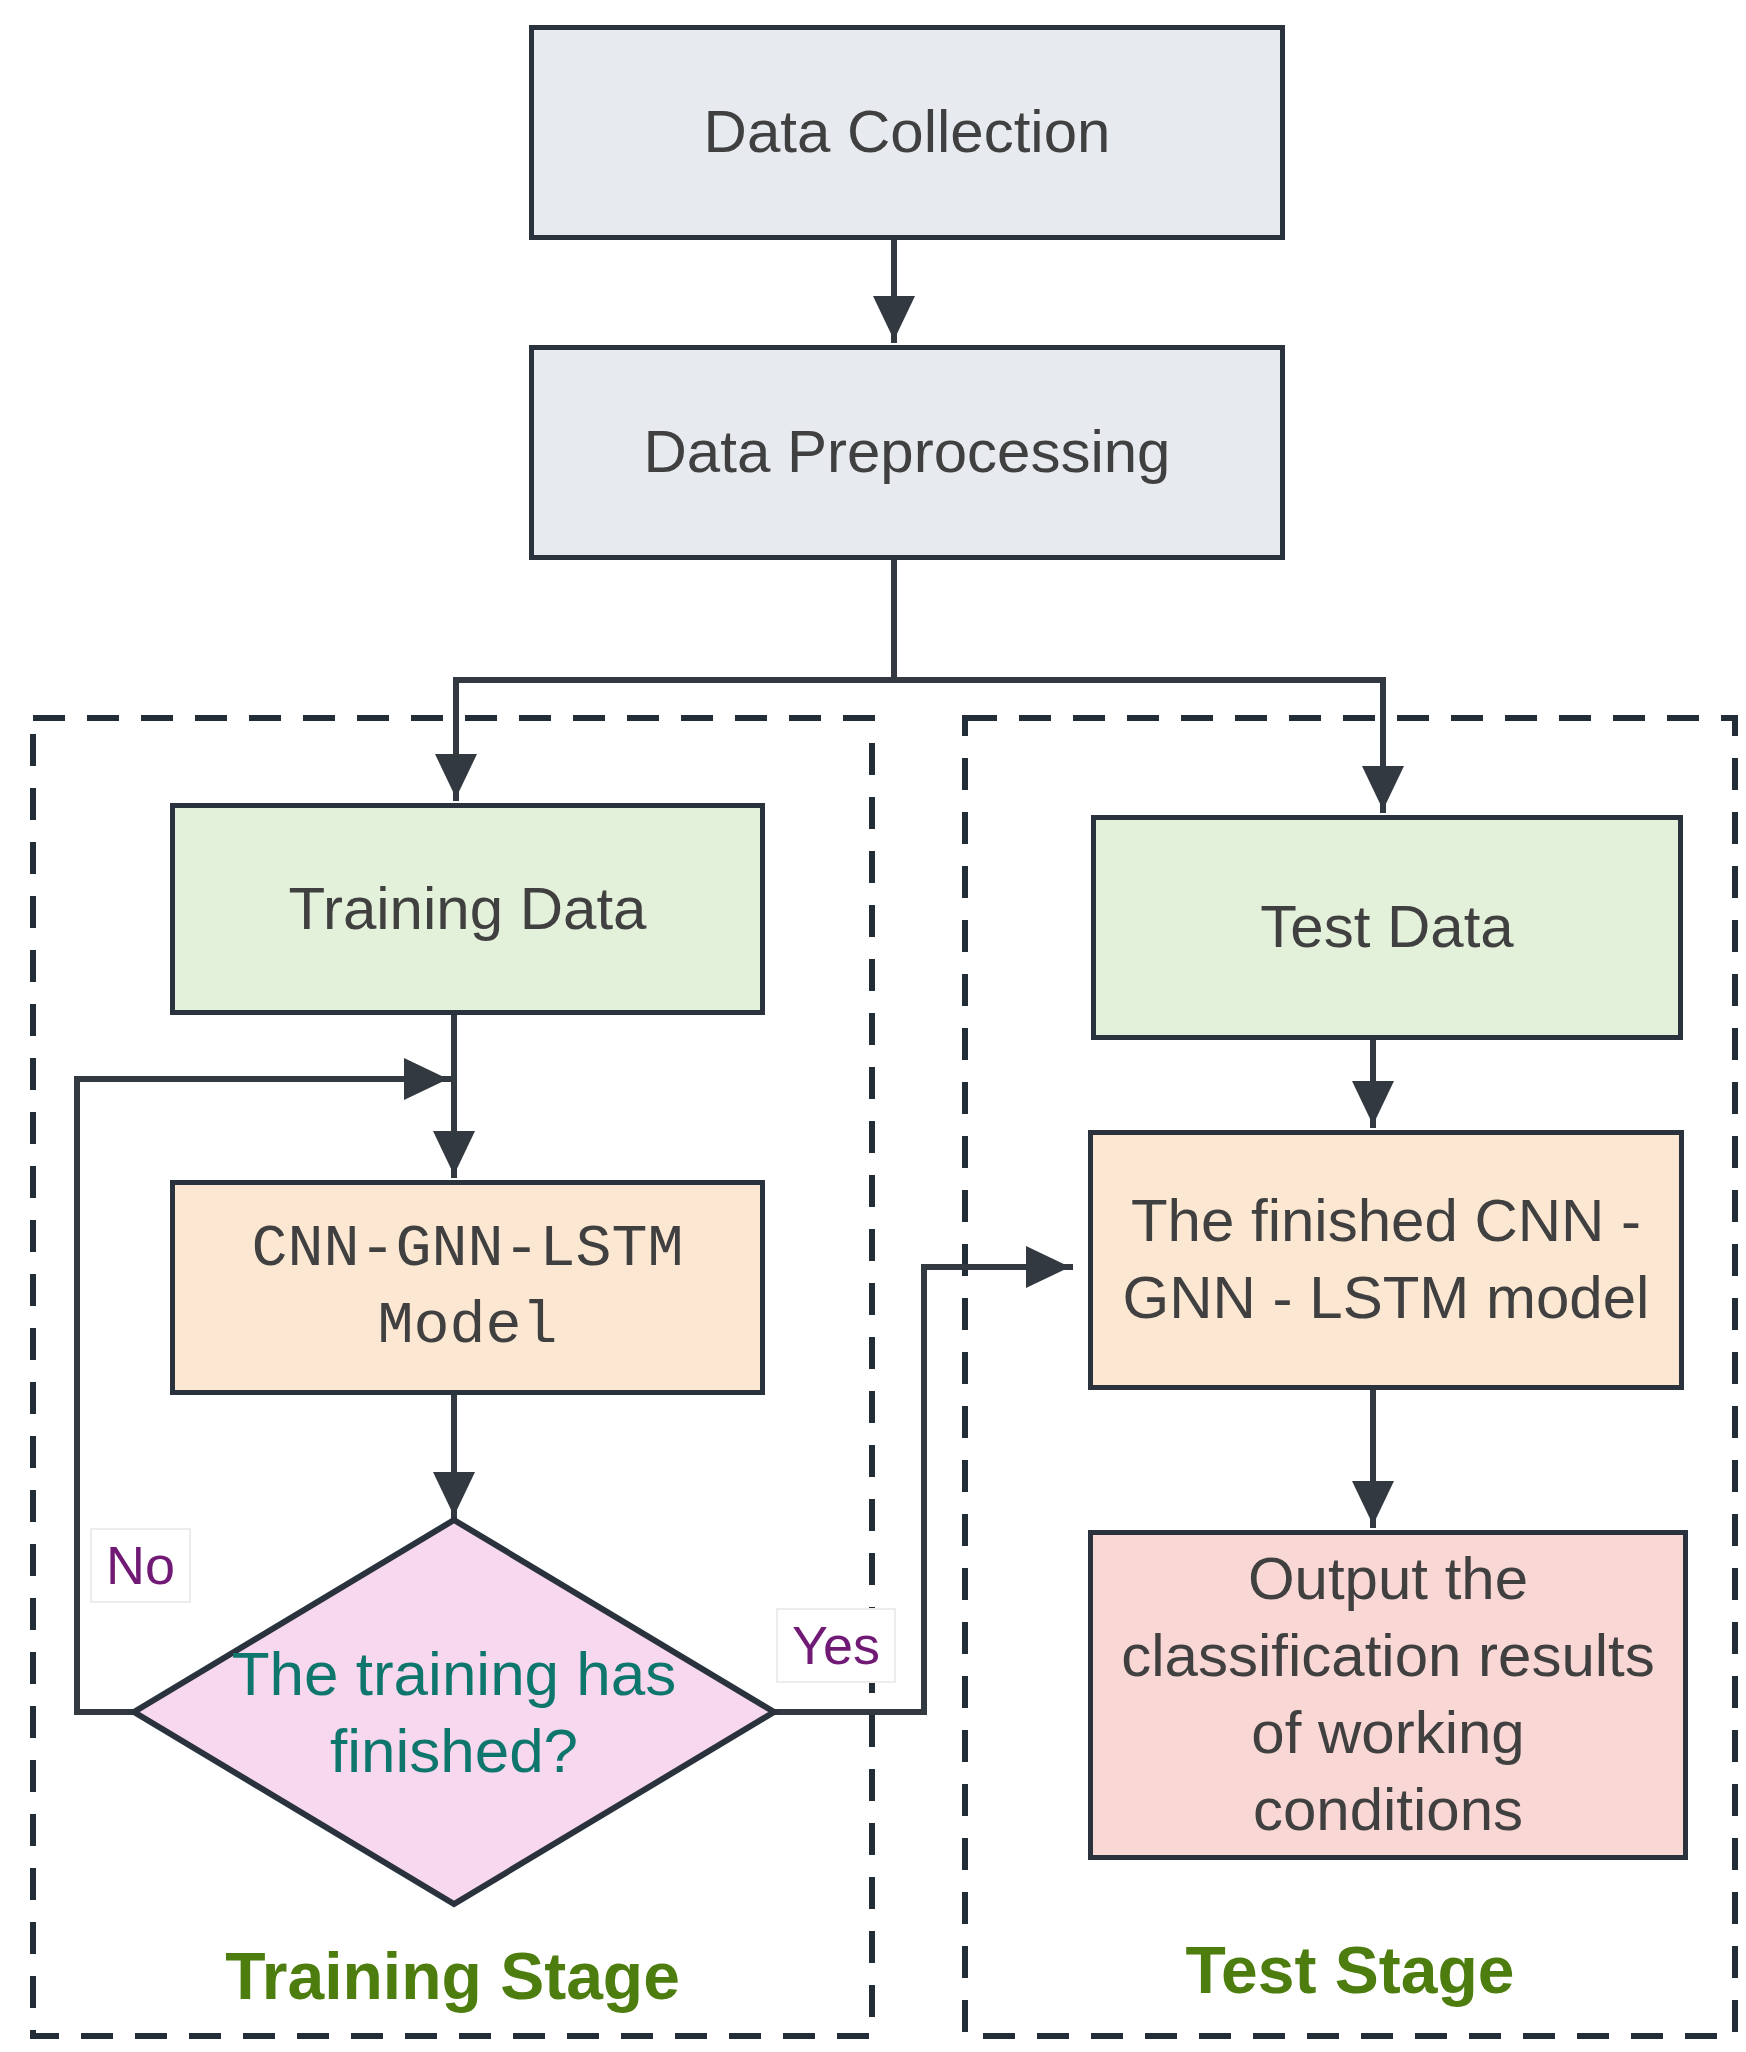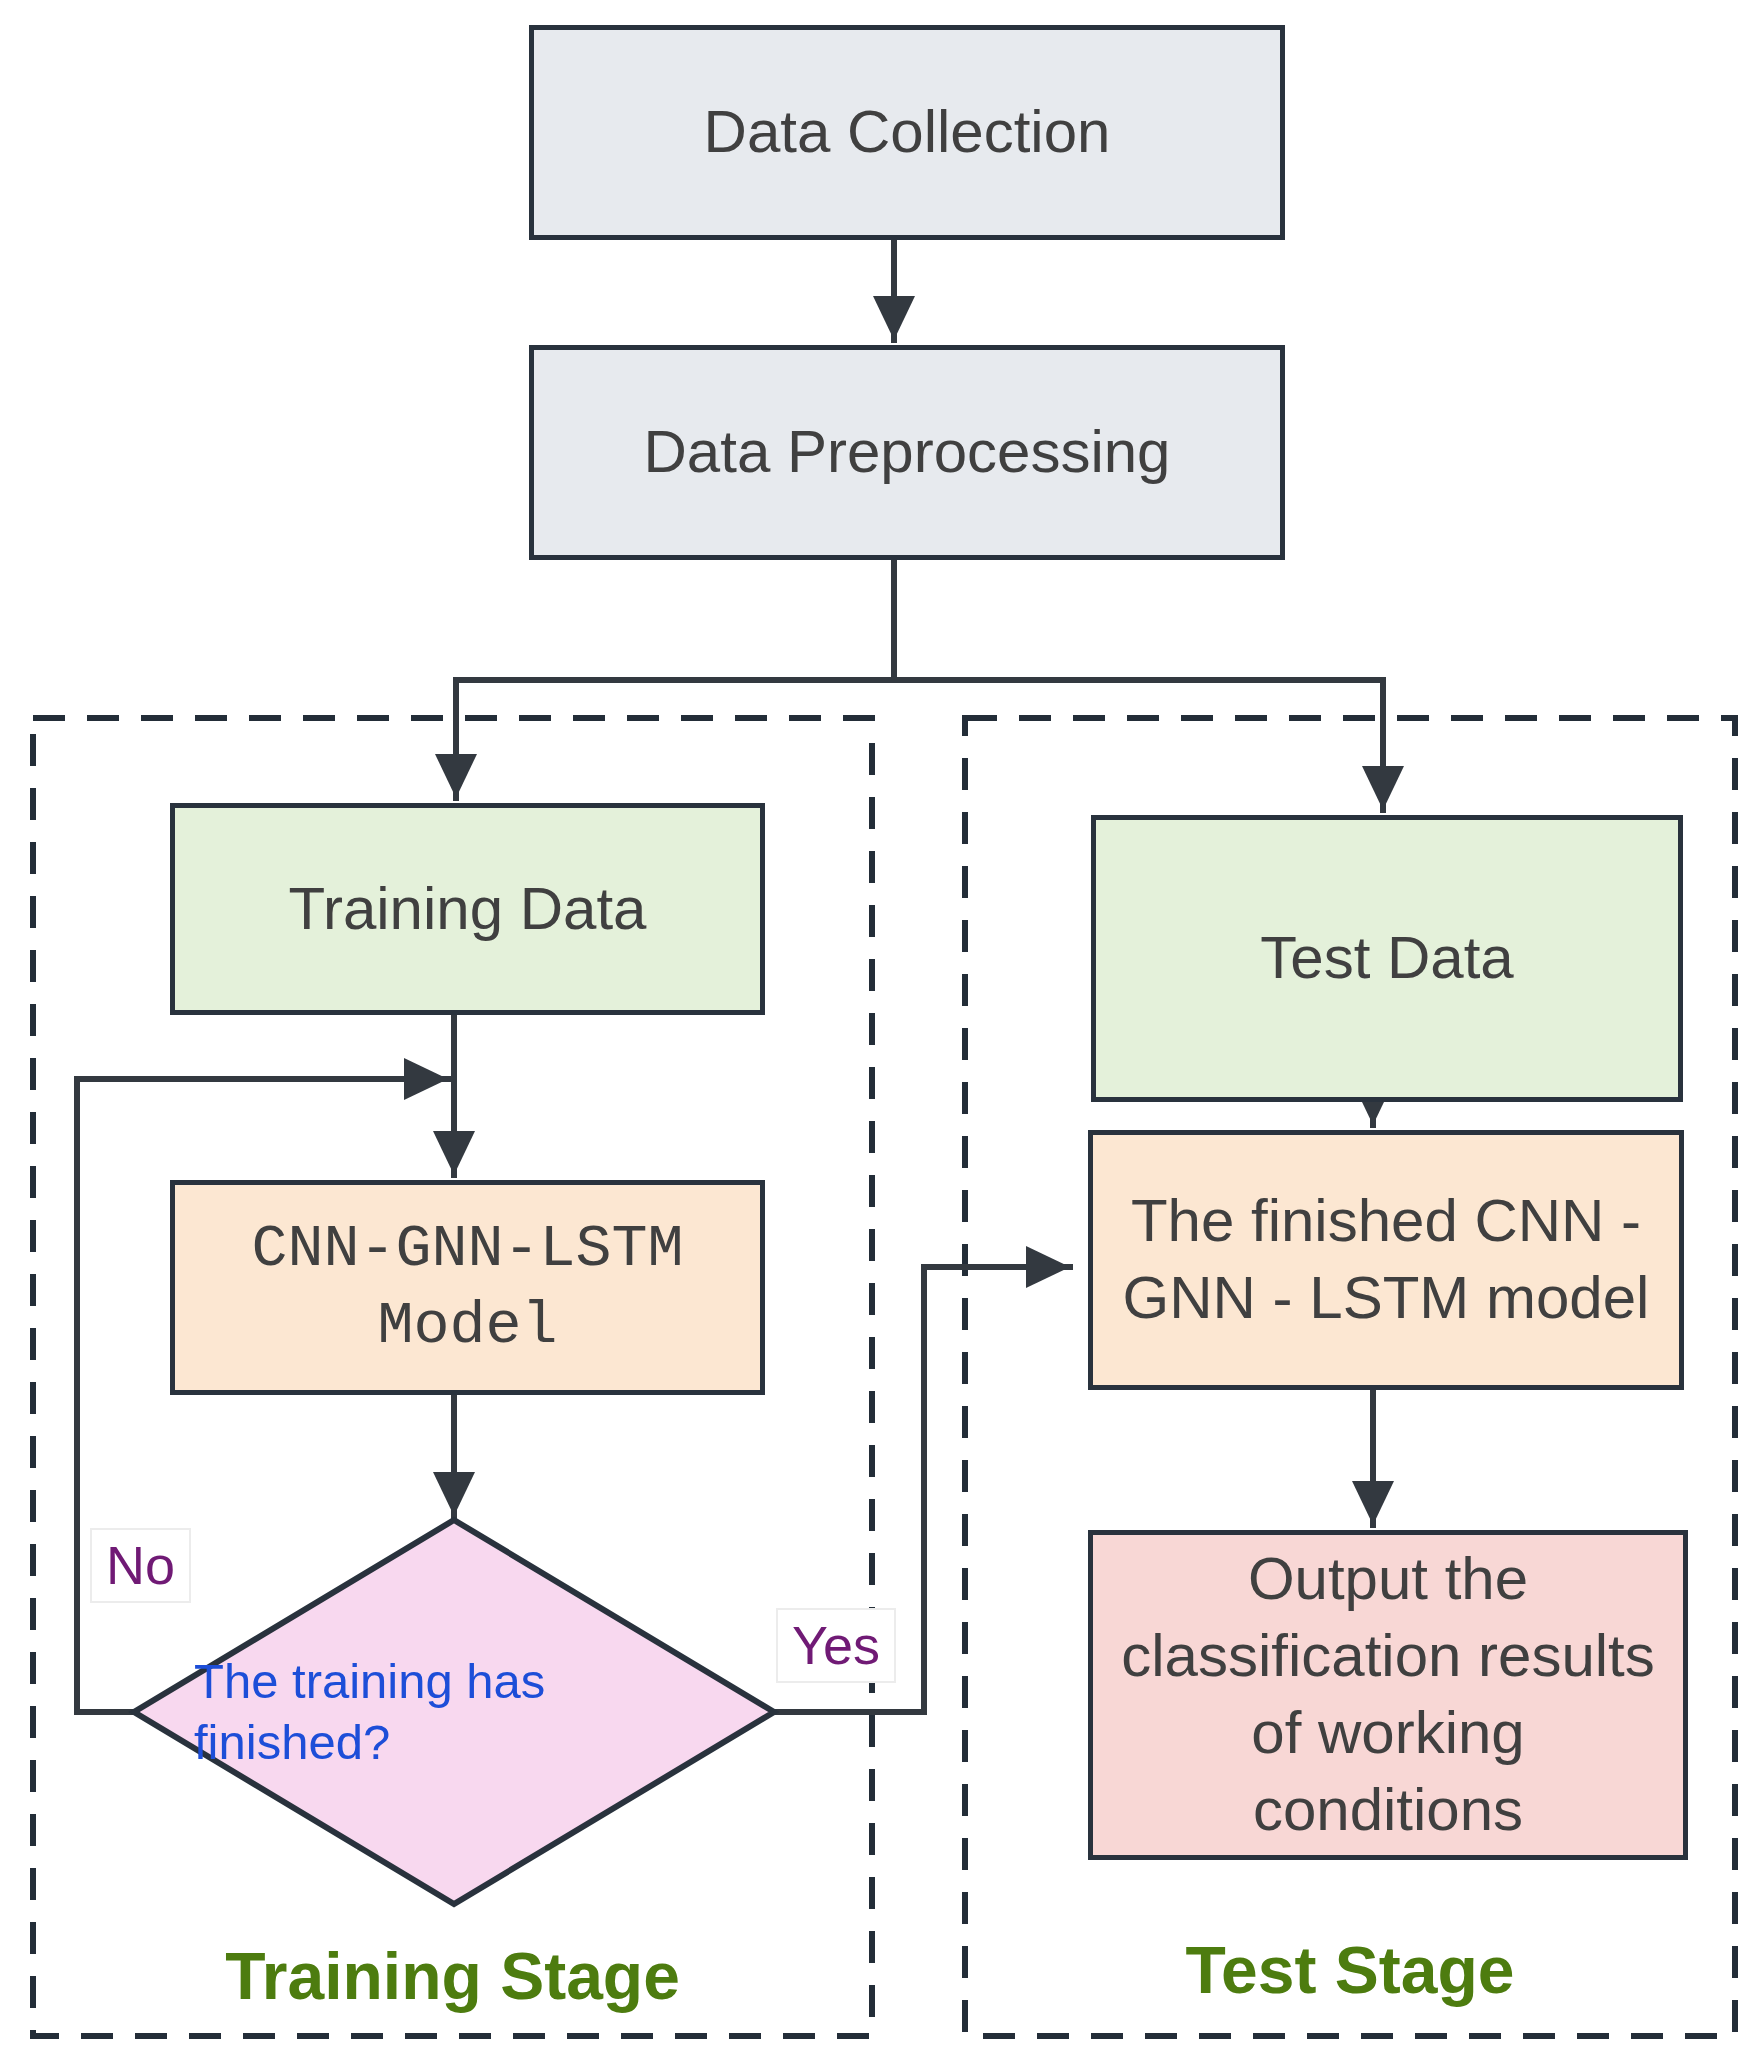--- a/index.html
+++ b/index.html
@@ -47,22 +47,23 @@
     font-size: 60px;
     line-height: 1.28;
     padding: 6px 20px;
     margin-left: 13px;
   }
   .diamond-text {
     position: absolute;
     display: flex;
     align-items: center;
     justify-content: center;
-    color: #1d4ed8;
-    font-size: 49px;
+    text-align: center;
+    color: #0f766e;
+    font-size: 62px;
     line-height: 1.25;
   }
   .edge-label {
     position: absolute;
     background: #ffffff;
     border: 2px solid #ececec;
     color: #701a75;
     font-size: 54px;
     line-height: 1.1;
     padding: 6px 14px;
@@ -114,21 +115,21 @@
   </div>
 
   <div class="node" style="left: 157px; top: 803px; width: 595px; height: 212px; background: rgb(228, 241, 218);">
     <span>Training Data</span>
   </div>
 
   <div class="node" style="left: 157px; top: 1180px; width: 595px; height: 215px; background: rgb(252, 231, 210); font-family: Liberation Mono, monospace;">
     <span>CNN-GNN-LSTM Model</span>
   </div>
 
-  <div class="node" style="left: 1078px; top: 815px; width: 592px; height: 287px; background: rgb(228, 241, 218);">
+  <div class="node" style="left: 1078px; top: 815px; width: 592px; height: 225px; background: rgb(228, 241, 218);">
     <span>Test Data</span>
   </div>
 
   <div class="node" style="left: 1075px; top: 1130px; width: 596px; height: 260px; background: rgb(252, 231, 210);">
     <span>The finished CNN - GNN - LSTM model</span>
   </div>
 
   <div class="node" style="left: 1075px; top: 1530px; width: 600px; height: 330px; padding: 6px 15px; background: rgb(248, 215, 213);">
     <span>Output the classification results of working conditions</span>
   </div>

